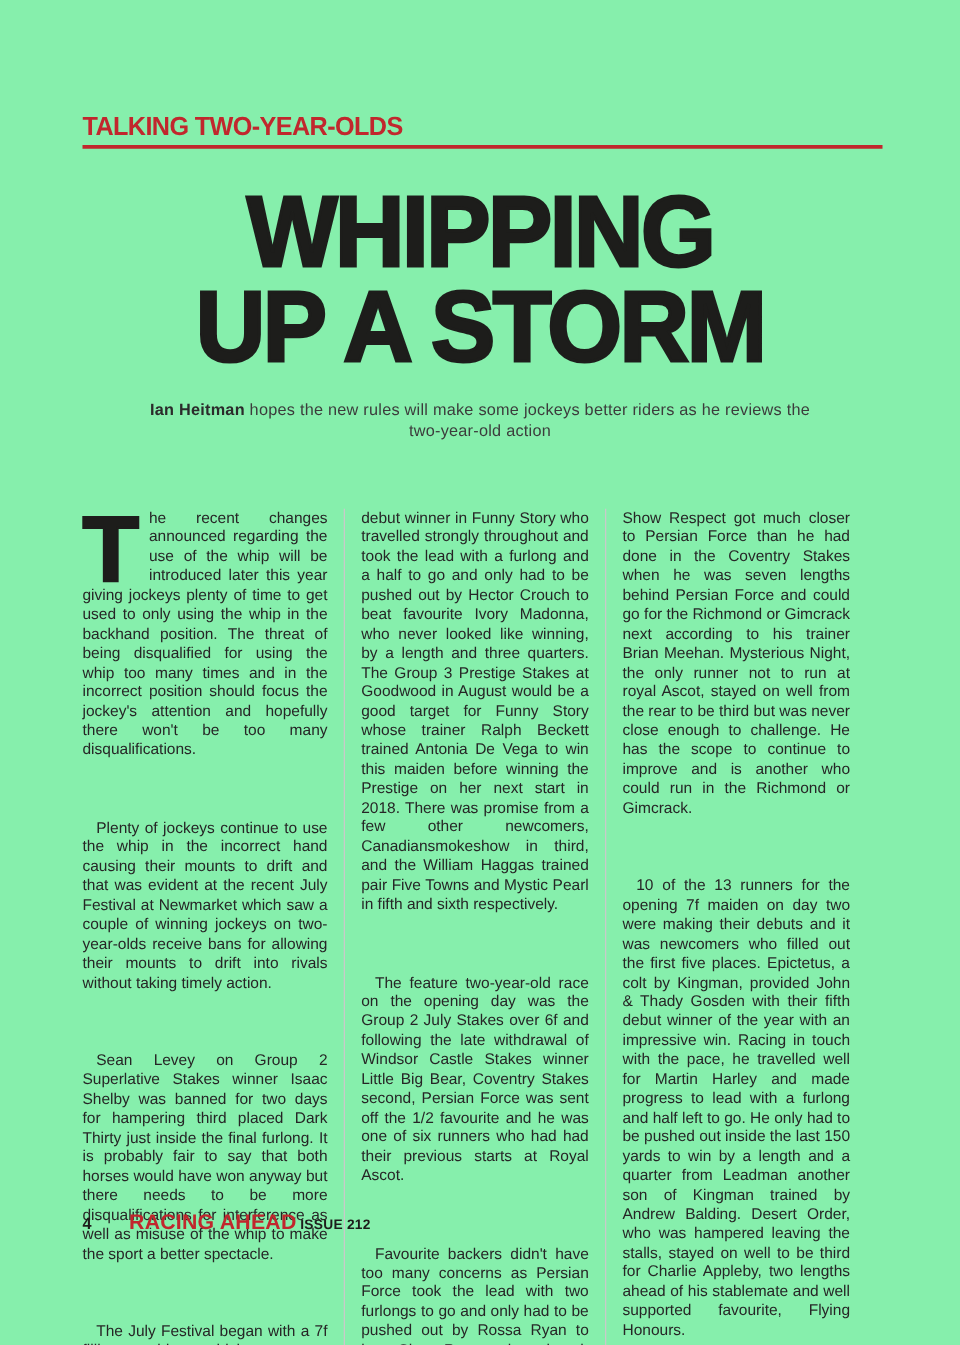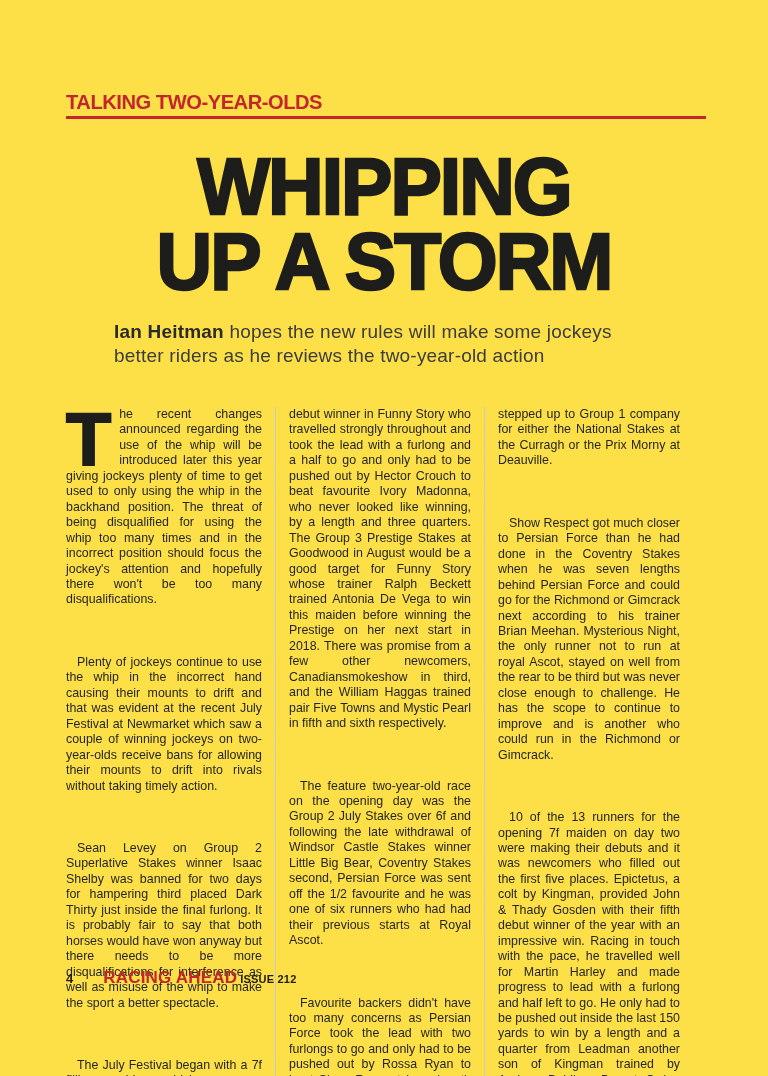--- a/index.html
+++ b/index.html
@@ -3,21 +3,21 @@
 <meta charset="utf-8">
 <style>
   :root { --accent: #c1272d; --ink: #262626; }
   * { margin: 0; padding: 0; box-sizing: border-box; }
   html, body { background: #ffffff; }
   body { font-family: "Liberation Sans", sans-serif; }
   .page {
     position: relative;
     width: 768px;
     height: 1076px;
-    background: #fde047;
+    background: #86efac;
     overflow: hidden;
   }
   
   .kicker {
     position: absolute;
     left: 66px;
     top: 90px;
     font-size: 21px;
     font-weight: bold;
     letter-spacing: -0.5px;
@@ -49,21 +49,22 @@
     -webkit-text-stroke: 2.4px #1d1d1b;
     transform: scaleY(1.04);
     transform-origin: center top;
   }
   
   .standfirst {
     position: absolute;
     left: 114px;
     top: 320px;
     width: 540px;
-    font-size: 19px;
+    text-align: center;
+    font-size: 13px;
     line-height: 1.28;
     color: #3c3c3c;
     letter-spacing: 0.2px;
   }
   .standfirst b { color: #2b2b2b; }
   
   .columns {
     position: absolute;
     left: 66px;
     top: 407px;
@@ -135,21 +136,20 @@
       <p>Plenty of jockeys continue to use the whip in the incorrect hand causing their mounts to drift and that was evident at the recent July Festival at Newmarket which saw a couple of winning jockeys on two-year-olds receive bans for allowing their mounts to drift into rivals without taking timely action.</p>
       <p>Sean Levey on Group 2 Superlative Stakes winner Isaac Shelby was banned for two days for hampering third placed Dark Thirty just inside the final furlong. It is probably fair to say that both horses would have won anyway but there needs to be more disqualifications for interference as well as misuse of the whip to make the sport a better spectacle.</p>
       <p>The July Festival began with a 7f fillies maiden which saw an impressive</p>
     </div>
     <div class="col">
       <p>debut winner in Funny Story who travelled strongly throughout and took the lead with a furlong and a half to go and only had to be pushed out by Hector Crouch to beat favourite Ivory Madonna, who never looked like winning, by a length and three quarters. The Group 3 Prestige Stakes at Goodwood in August would be a good target for Funny Story whose trainer Ralph Beckett trained Antonia De Vega to win this maiden before winning the Prestige on her next start in 2018. There was promise from a few other newcomers, Canadiansmokeshow in third, and the William Haggas trained pair Five Towns and Mystic Pearl in fifth and sixth respectively.</p>
       <p>The feature two-year-old race on the opening day was the Group 2 July Stakes over 6f and following the late withdrawal of Windsor Castle Stakes winner Little Big Bear, Coventry Stakes second, Persian Force was sent off the 1/2 favourite and he was one of six runners who had had their previous starts at Royal Ascot.</p>
       <p>Favourite backers didn't have too many concerns as Persian Force took the lead with two furlongs to go and only had to be pushed out by Rossa Ryan to beat Show Respect by a length and a half giving Richard Hannon a fourth win in the race. His three previous winners all won their next starts, two in the Group 2 Richmond Stakes at Goodwood and one in the Group 2 Gimcrack Stakes at York, however Persian Force could be</p>
     </div>
     <div class="col">
-      <p>stepped up to Group 1 company for either the National Stakes at the Curragh or the Prix Morny at Deauville.</p>
       <p>Show Respect got much closer to Persian Force than he had done in the Coventry Stakes when he was seven lengths behind Persian Force and could go for the Richmond or Gimcrack next according to his trainer Brian Meehan. Mysterious Night, the only runner not to run at royal Ascot, stayed on well from the rear to be third but was never close enough to challenge. He has the scope to continue to improve and is another who could run in the Richmond or Gimcrack.</p>
       <p>10 of the 13 runners for the opening 7f maiden on day two were making their debuts and it was newcomers who filled out the first five places. Epictetus, a colt by Kingman, provided John &amp; Thady Gosden with their fifth debut winner of the year with an impressive win. Racing in touch with the pace, he travelled well for Martin Harley and made progress to lead with a furlong and half left to go. He only had to be pushed out inside the last 150 yards to win by a length and a quarter from Leadman another son of Kingman trained by Andrew Balding. Desert Order, who was hampered leaving the stalls, stayed on well to be third for Charlie Appleby, two lengths ahead of his stablemate and well supported favourite, Flying Honours.</p>
 
     </div>
   </div>
 
   <div class="footer">
     <span class="pageno">4</span>
     <span class="mag">RACING AHEAD</span>
     <span class="issue">ISSUE 212</span>

